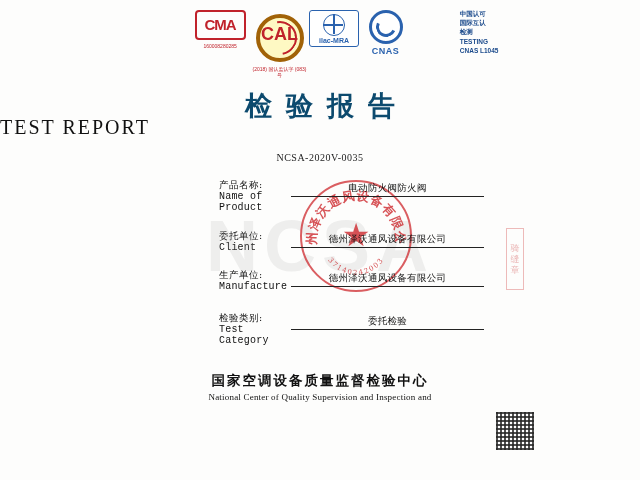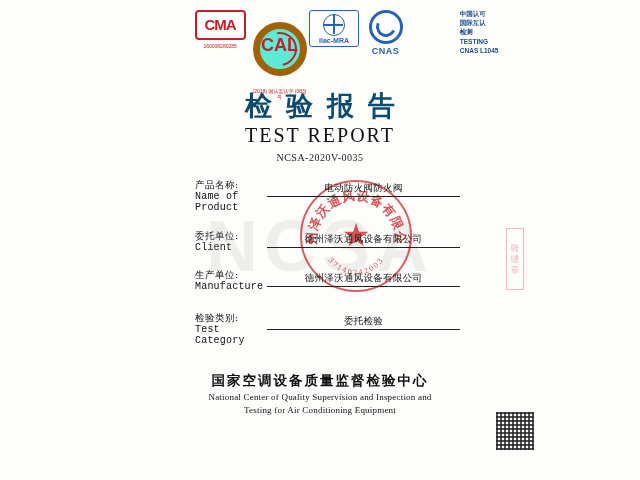--- a/index.html
+++ b/index.html
@@ -59,25 +59,25 @@
     color: #c0222b;
     margin-top: 3px;
     letter-spacing: 0px;
   }
 
   
   .round-red {
     width: 40px;
     height: 40px;
     border-radius: 50%;
-    border: 7px solid #a16207;
+    border: 4px solid #a16207;
     position: relative;
-    margin: 12px auto;
+    margin: 4px auto;
     overflow: hidden;
-    background: #5eead4;
+    background: #fef9c3;
   }
   .round-red::before {
     content: "";
     position: absolute;
     width: 30px;
     height: 30px;
     border: 2px solid #c0222b;
     border-radius: 50%;
     left: 3px;
     top: 3px;
@@ -199,24 +199,24 @@
     text-align: center;
     font-family: "DejaVu Serif", serif;
     font-size: 27px;
     font-weight: bold;
     letter-spacing: 14px;
     text-indent: 14px;
     color: #0c4a6e;
   }
   .title-en {
     position: absolute;
-    top: 124px;
+    top: 116px;
     left: 0;
     width: 640px;
-    text-align: center;
+    text-align: left;
     font-family: "Liberation Serif", serif;
     font-size: 20px;
     letter-spacing: 2px;
     color: #111;
   }
   .report-no {
     position: absolute;
     top: 152px;
     left: 0;
     width: 640px;
@@ -224,21 +224,21 @@
     font-family: "Liberation Serif", serif;
     font-size: 10px;
     letter-spacing: 0.5px;
     color: #222;
   }
 
   
   .fields {
     position: absolute;
     top: 180px;
-    left: 195px;
+    left: 219px;
     width: 265px;
   }
   .field-row {
     display: flex;
     align-items: flex-start;
     margin-bottom: 17px;
   }
   .field-label {
     width: 72px;
     flex: 0 0 72px;
@@ -489,17 +489,16 @@
       <div class="field-label">
         <div class="label-cn">检验类别:</div>
         <div class="label-en">Test Category</div>
       </div>
       <div class="field-value">委托检验</div>
     </div>
   </div>
 
   <div class="org-cn">国家空调设备质量监督检验中心</div>
   <div class="org-en1">National Center of Quality Supervision and Inspection and</div>
-  <div class="org-en2">Testing for Air Conditioning Equipment</div>
 
   <div class="qr"></div>
 
 </div>
 
 </body></html>

